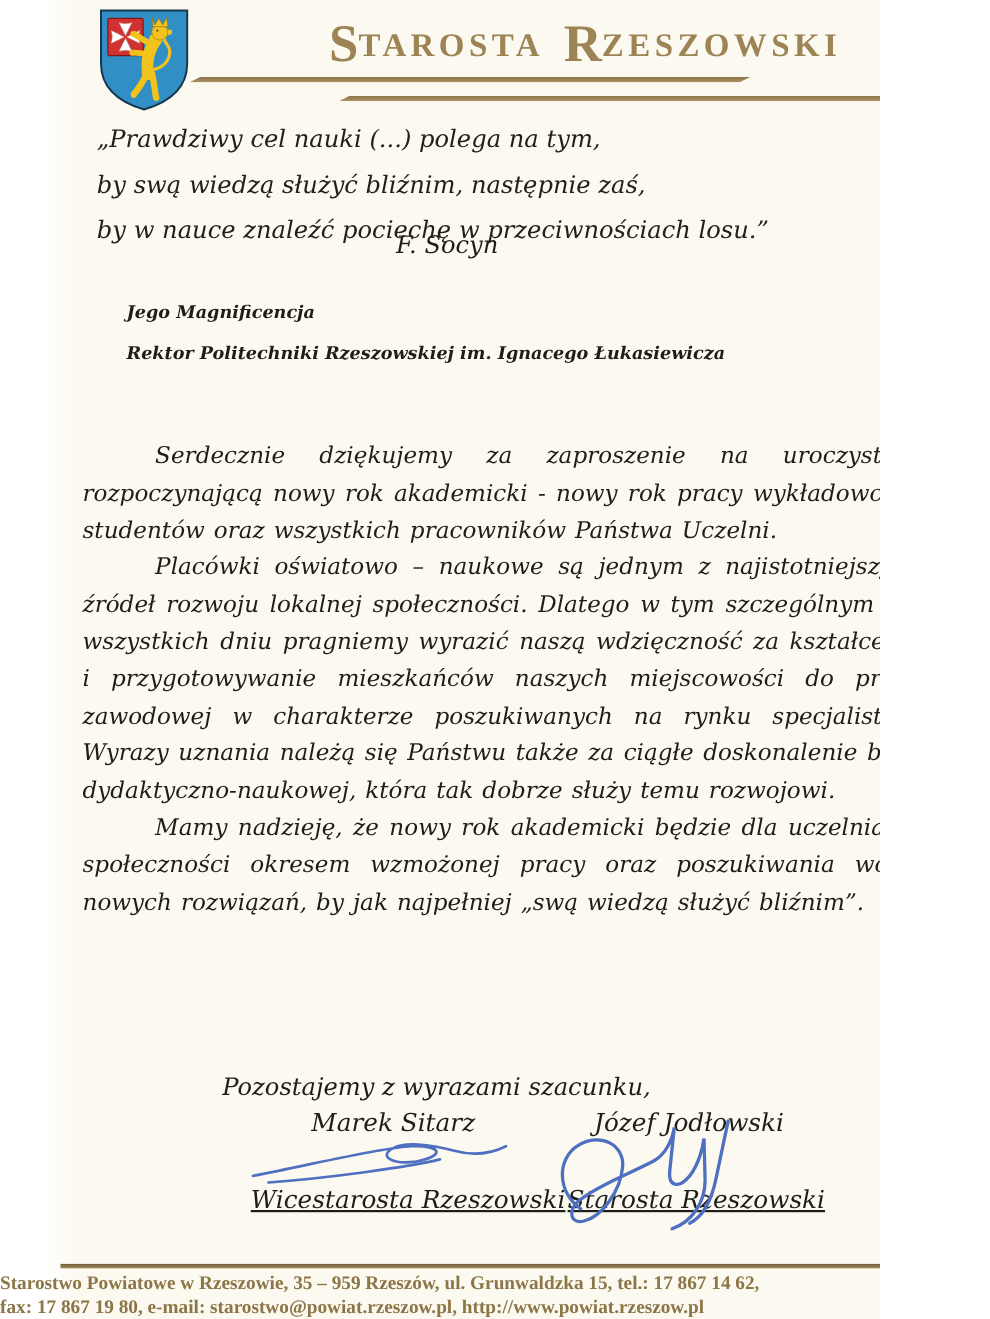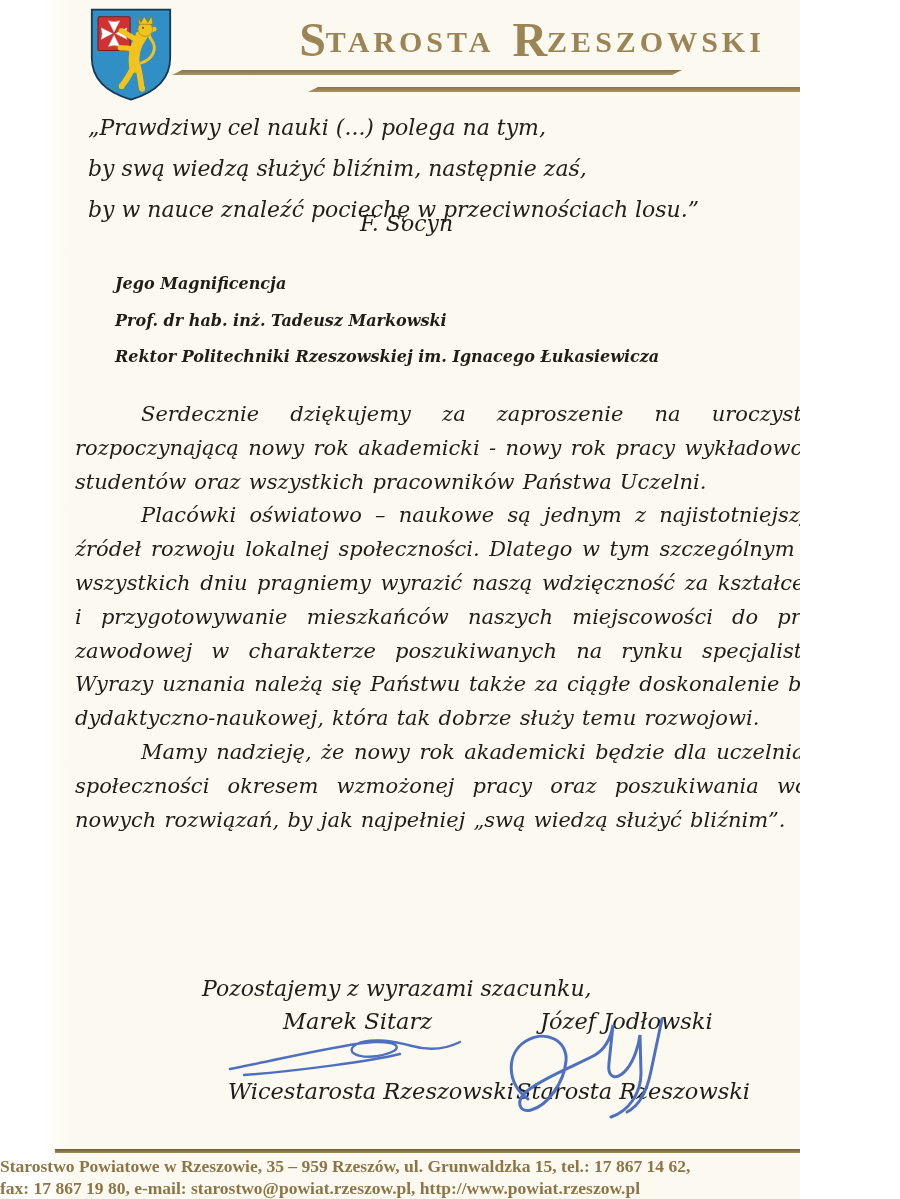--- a/index.html
+++ b/index.html
@@ -56,21 +56,21 @@
 
   .closing {
     position:absolute; left:202px; top:976px;
     font-style:italic; font-size:22px;
   }
 
   
   .sig-name { position:absolute; top:1008px; font-style:italic; font-size:22.5px; }
   .sig-name.left  { left:283px; }
   .sig-name.right { left:540px; }
-  .sig-title { position:absolute; top:1078px; font-style:italic; font-size:22.5px; }
+  .sig-title { position:absolute; top:1078px; font-style:italic; font-size:22.5px;text-decoration:underline; }
   .sig-title.left  { left:228px; }
   .sig-title.right { left:516px; }
   .sig-svg { position:absolute; z-index:3; }
   .sig-svg.left  { left:222px; top:1031px; width:245px; height:52px; }
   .sig-svg.right { left:500px; top:1013px; width:220px; height:110px; }
 
   .dateline { position:absolute; left:98px; top:1106px; font-style:italic; font-size:21.5px; }
 
   
   .footer-rule {
@@ -131,21 +131,20 @@
 
   <div class="quote">
     <div>„Prawdziwy cel nauki (...) polega na tym,</div>
     <div>by swą wiedzą służyć bliźnim, następnie zaś,</div>
     <div>by w nauce znaleźć pociechę w przeciwnościach losu.”</div>
   </div>
   <div class="quote-attr">F. Socyn</div>
 
   <div class="addressee">
     <div>Jego Magnificencja</div>
-    <div>Prof. dr hab. inż. Tadeusz Markowski</div>
     <div>Rektor Politechniki Rzeszowskiej im. Ignacego Łukasiewicza</div>
   </div>
 
   <div class="body-text">
     <p>Serdecznie dziękujemy za zaproszenie na uroczystość rozpoczynającą nowy rok akademicki - nowy rok pracy wykładowców, studentów oraz wszystkich pracowników Państwa Uczelni.</p>
     <p>Placówki oświatowo – naukowe są jednym z najistotniejszych źródeł rozwoju lokalnej społeczności. Dlatego w tym szczególnym dla wszystkich dniu pragniemy wyrazić naszą wdzięczność za kształcenie i przygotowywanie mieszkańców naszych miejscowości do pracy zawodowej w charakterze poszukiwanych na rynku specjalistów. Wyrazy uznania należą się Państwu także za ciągłe doskonalenie bazy dydaktyczno-naukowej, która tak dobrze służy temu rozwojowi.</p>
     <p>Mamy nadzieję, że nowy rok akademicki będzie dla uczelnianej społeczności okresem wzmożonej pracy oraz poszukiwania wciąż nowych rozwiązań, by jak najpełniej „swą wiedzą służyć bliźnim”.</p>
   </div>
 
   <div class="closing">Pozostajemy z wyrazami szacunku,</div>

